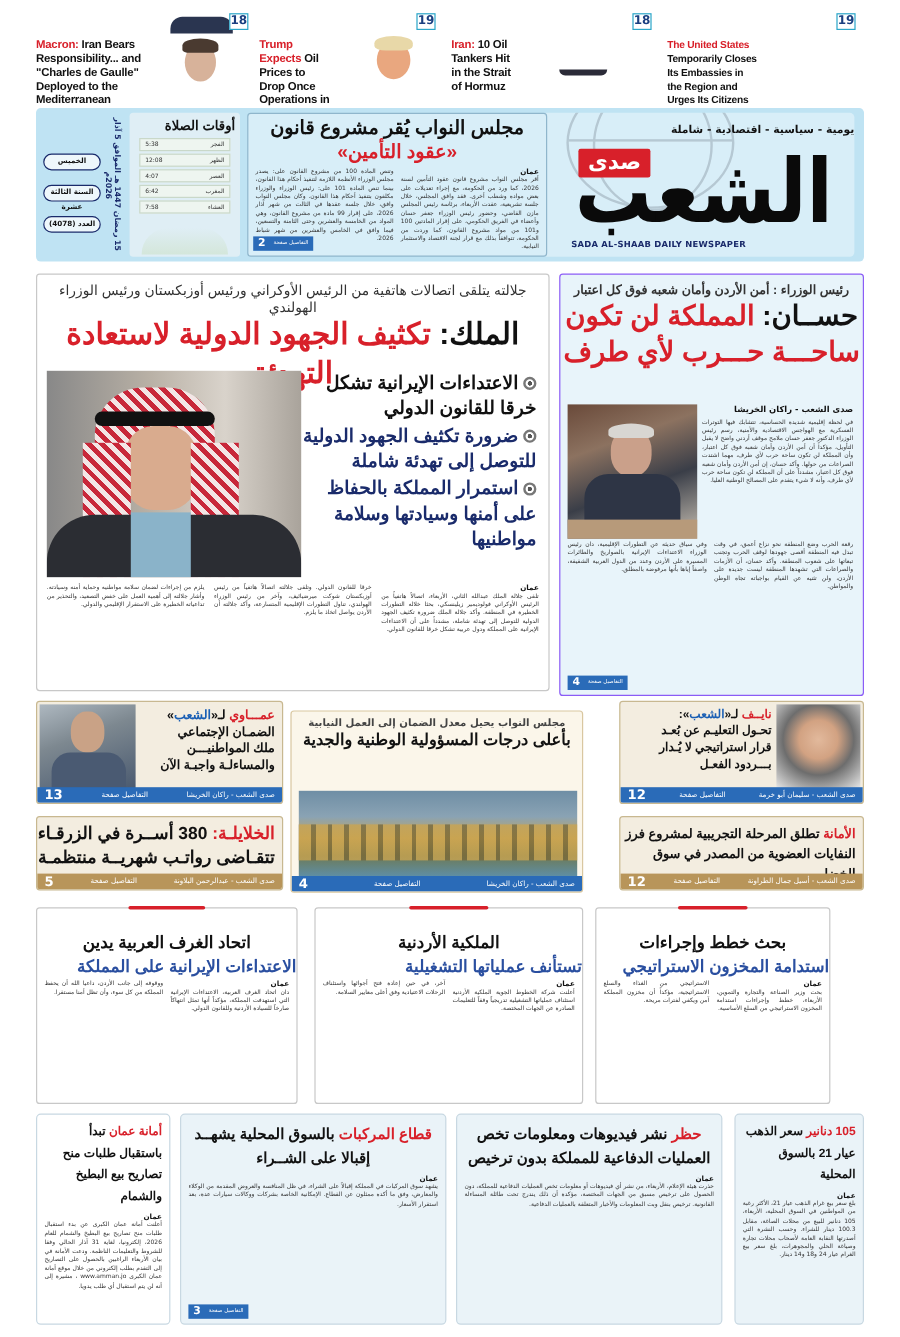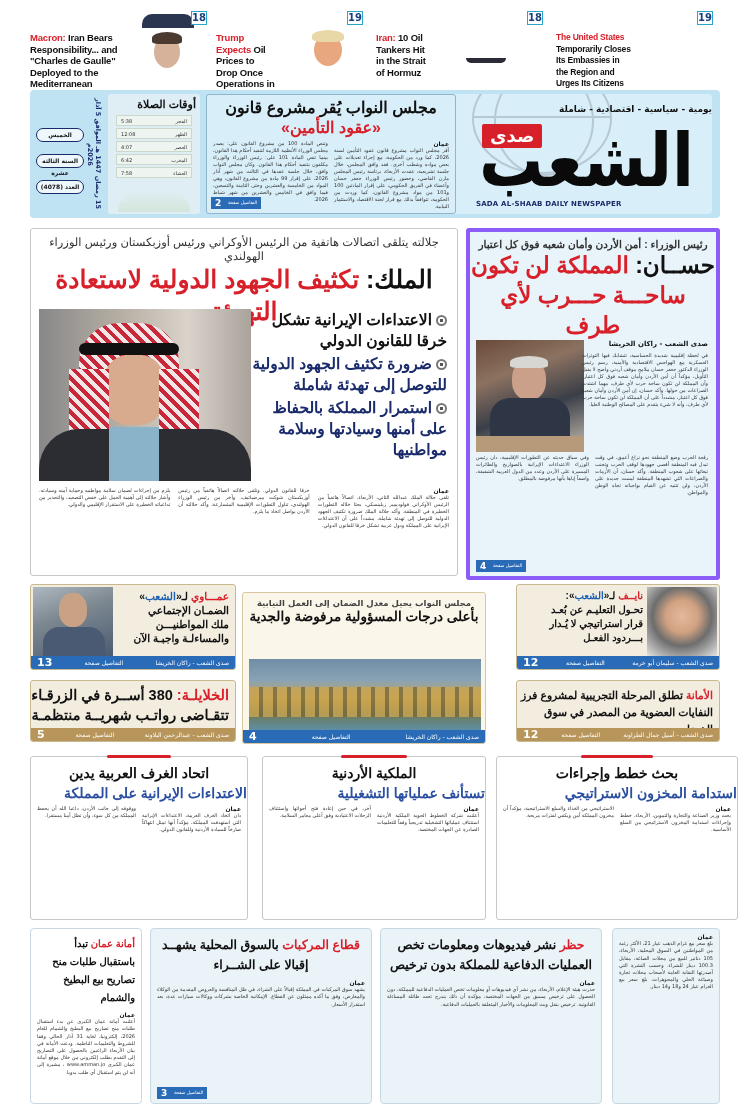--- a/index.html
+++ b/index.html
@@ -45,21 +45,21 @@
 .headline-red{font-family:"Liberation Sans",sans-serif;font-weight:bold;font-size:25px;color:#d8202a;text-align:center;direction:rtl;line-height:32px}
 .headline-red .blk{color:#111}
 .king-photo{position:absolute;left:8px;top:80px;width:212px;height:172px;background:linear-gradient(90deg,#888 0%,#b8b0a5 40%,#d9d3cb 70%,#a9a39b 100%);overflow:hidden}
 .bullets{position:absolute;right:10px;top:80px;width:200px;direction:rtl;text-align:right}
 .bullet{font-family:"Liberation Sans",sans-serif;font-weight:bold;font-size:15.5px;line-height:21px;margin-bottom:2px;color:#1a2b6b}
 .bullet.dark{color:#111}
 .bullet .dot{display:inline-block;width:11px;height:11px;border-radius:50%;border:2px solid #777;background:radial-gradient(circle,#555 35%,#fff 40%);margin-left:4px;vertical-align:middle}
 .body3{position:absolute;left:8px;right:8px;top:258px;display:flex;direction:rtl;gap:8px}
 .body3 .c{flex:1;font-size:5px;line-height:7px;color:#333;text-align:justify}
 
-.hassan-box{position:absolute;left:466px;top:228px;width:254px;height:352px;background:#e8f4fa;border:4px solid #8b5cf6;border-radius:3px}
+.hassan-box{position:absolute;left:466px;top:228px;width:254px;height:352px;background:#e8f4fa;border:1px solid #8b5cf6;border-radius:3px}
 .hassan-kicker{font-family:"Liberation Sans",sans-serif;font-weight:bold;font-size:10.5px;color:#333;text-align:center;direction:rtl;margin-top:6px}
 .hassan-head{font-family:"Liberation Sans",sans-serif;font-weight:bold;font-size:23px;color:#d8202a;text-align:center;direction:rtl;line-height:30px}
 .hassan-head .blk{color:#111}
 .hassan-photo{position:absolute;left:6px;top:108px;width:108px;height:112px;background:linear-gradient(160deg,#6a4a3a 0%,#8c7260 30%,#3a3e48 60%,#c9c1b4 100%)}
 .hassan-byline{position:absolute;right:8px;top:108px;font-size:7px;font-weight:bold;color:#111;direction:rtl}
 .hassan-text{position:absolute;right:8px;top:120px;width:126px;font-size:5px;line-height:7px;color:#333;direction:rtl;text-align:justify}
 .hassan-text2{position:absolute;left:6px;right:8px;top:222px;display:flex;direction:rtl;gap:6px}
 .hassan-text2 .c{flex:1;font-size:5px;line-height:7px;color:#333;text-align:justify}
 
 .box-blue{position:absolute;border:1px solid #c8b890;border-radius:3px;overflow:hidden}
@@ -78,21 +78,21 @@
 .qadi-head{text-align:center;direction:rtl;font-family:"Liberation Sans",sans-serif;font-weight:bold;font-size:13.5px;line-height:17px;color:#111}
 .qadi-photo{position:absolute;left:6px;top:66px;width:232px;height:72px;background:linear-gradient(180deg,#6f8ea5 0%,#8aa3b4 30%,#c9a451 55%,#6d7a56 75%,#5e8fa8 100%)}
 .nayef{left:516px;top:584px;width:204px;height:86px;background:#f3ede0}
 .nayef-photo{position:absolute;right:2px;top:2px;width:70px;height:70px;background:radial-gradient(circle at 50% 42%,#e2b99c 0%,#d2a282 30%,#6d6d6d 55%,#e8e8e8 100%)}
 .nayef-text{position:absolute;left:8px;top:4px;width:118px;direction:rtl;text-align:right;font-family:"Liberation Sans",sans-serif;font-weight:bold;font-size:10px;line-height:14px;color:#111}
 .amana{left:516px;top:680px;width:204px;height:62px;background:#f3ede0}
 .amana-text{position:absolute;right:6px;top:6px;direction:rtl;text-align:right;font-family:"Liberation Sans",sans-serif;font-weight:bold;font-size:10.8px;line-height:17px;color:#111}
 
 .box-w{position:absolute;top:756px;height:164px;border:1px solid #c8c8c8;background:#fff;border-radius:3px}
 .box-w:before{content:"";position:absolute;left:35%;width:30%;top:-2px;height:3px;background:#d8202a;border-radius:2px}
-.bw-head{text-align:center;direction:rtl;font-family:"Liberation Sans",sans-serif;font-weight:bold;font-size:14px;line-height:20px;color:#111;margin-top:6px}
+.bw-head{text-align:center;direction:rtl;font-family:"Liberation Sans",sans-serif;font-weight:bold;font-size:14px;line-height:20px;color:#111;margin-top:18px}
 .bw-sub{direction:rtl;font-family:"Liberation Sans",sans-serif;font-weight:bold;font-size:14px;line-height:20px;color:#2a4fa0}
 .bw-body{display:flex;direction:rtl;gap:6px;padding:2px 6px}
 .bw-body .c{flex:1;font-size:5px;line-height:7px;color:#333;text-align:justify}
 
 .box-b{position:absolute;top:928px;height:176px;border:1px solid #c8d8e2;border-radius:4px;background:#eaf3f8}
 .bb-head{text-align:center;direction:rtl;font-family:"Liberation Sans",sans-serif;font-weight:bold;font-size:12.5px;line-height:20px;color:#111;margin-top:6px}
 .bb-head-r{text-align:right;direction:rtl;font-family:"Liberation Sans",sans-serif;font-weight:bold;font-size:10px;line-height:18px;color:#111;padding:6px 6px 0}
 .bb-body{display:flex;direction:rtl;gap:6px;padding:4px 6px}
 .bb-body .c{flex:1;font-size:5px;line-height:7.2px;color:#333;text-align:justify}
 </style>
@@ -255,21 +255,21 @@
   <div class="strip gold">
       <span>صدى الشعب - عبدالرحمن البلاونة</span>
       <span>التفاصيل صفحة</span>
       <span class="num">5</span>
     </div>
 </div>
 
 <div class="box-blue qadi">
   <div class="qadi-kicker">مجلس النواب يحيل معدل الضمان إلى العمل النيابية</div>
   <div class="qadi-head">
-    <div>بأعلى درجات المسؤولية مرفوضة والجدية</div>
+    <div>بأعلى درجات المسؤولية الوطنية والجدية</div>
   </div>
   <div class="qadi-photo">
     <div style="position:absolute;left:0;right:0;top:28px;height:30px;background:repeating-linear-gradient(90deg,#c9a451 0 10px,#7a6a3a 10px 14px);opacity:.8"></div>
   </div>
   <div class="strip">
       <span>صدى الشعب - راكان الخريشا</span>
       <span>التفاصيل صفحة</span>
       <span class="num">4</span>
     </div>
 </div>
@@ -310,30 +310,31 @@
   </div>
 </div>
 <div class="box-w" style="left:262px;width:224px">
   <div class="bw-head">الملكية الأردنية</div>
   <div class="bw-sub">تستأنف عملياتها التشغيلية</div>
   <div class="bw-body">
     <div class="c"><div class="loc">عمان</div><span>أعلنت شركة الخطوط الجوية الملكية الأردنية استئناف عملياتها التشغيلية تدريجياً وفقاً للتعليمات الصادرة عن الجهات المختصة.</span></div>
     <div class="c"><span>آخر، في حين إعادة فتح أجوائها واستئناف الرحلات الاعتيادية وفق أعلى معايير السلامة.</span></div>
   </div>
 </div>
-<div class="box-w" style="left:496px;width:242px">
+<div class="box-w" style="left:496px;width:196px">
   <div class="bw-head">بحث خطط وإجراءات</div>
   <div class="bw-sub">استدامة المخزون الاستراتيجي</div>
   <div class="bw-body">
     <div class="c"><div class="loc">عمان</div><span>بحث وزير الصناعة والتجارة والتموين، الأربعاء، خطط وإجراءات استدامة المخزون الاستراتيجي من السلع الأساسية.</span></div>
     <div class="c"><span>الاستراتيجي من الغذاء والسلع الاستراتيجية، مؤكداً أن مخزون المملكة آمن ويكفي لفترات مريحة.</span></div>
   </div>
 </div>
 
 <div class="box-b" style="left:612px;width:108px">
+  <div class="bb-head-r"><span class="kw-red">105 دنانير</span><span> سعر الذهب عيار 21 بالسوق المحلية</span></div>
   <div class="bb-body">
       <div class="c"><div class="loc">عمان</div><span>بلغ سعر بيع غرام الذهب عيار 21، الأكثر رغبة من المواطنين في السوق المحلية، الأربعاء، 105 دنانير للبيع من محلات الصاغة، مقابل 100.3 دينار للشراء. وحسب النشرة التي أصدرتها النقابة العامة لأصحاب محلات تجارة وصياغة الحلي والمجوهرات، بلغ سعر بيع الغرام عيار 24 و18 و14 دينار.</span></div>
     </div>
 </div>
 <div class="box-b" style="left:380px;width:222px">
   <div class="bb-head"><span class="kw-red">حظر</span><span> نشر فيديوهات ومعلومات تخص العمليات الدفاعية للمملكة بدون ترخيص</span></div>
   <div class="bb-body">
       <div class="c"><div class="loc">عمان</div><span>حذرت هيئة الإعلام، الأربعاء، من نشر أي فيديوهات أو معلومات تخص العمليات الدفاعية للمملكة، دون الحصول على ترخيص مسبق من الجهات المختصة، مؤكدة أن ذلك يندرج تحت طائلة المساءلة القانونية. ترخيص بنقل وبث المعلومات والأخبار المتعلقة بالعمليات الدفاعية.</span></div>
     </div>
 </div>

